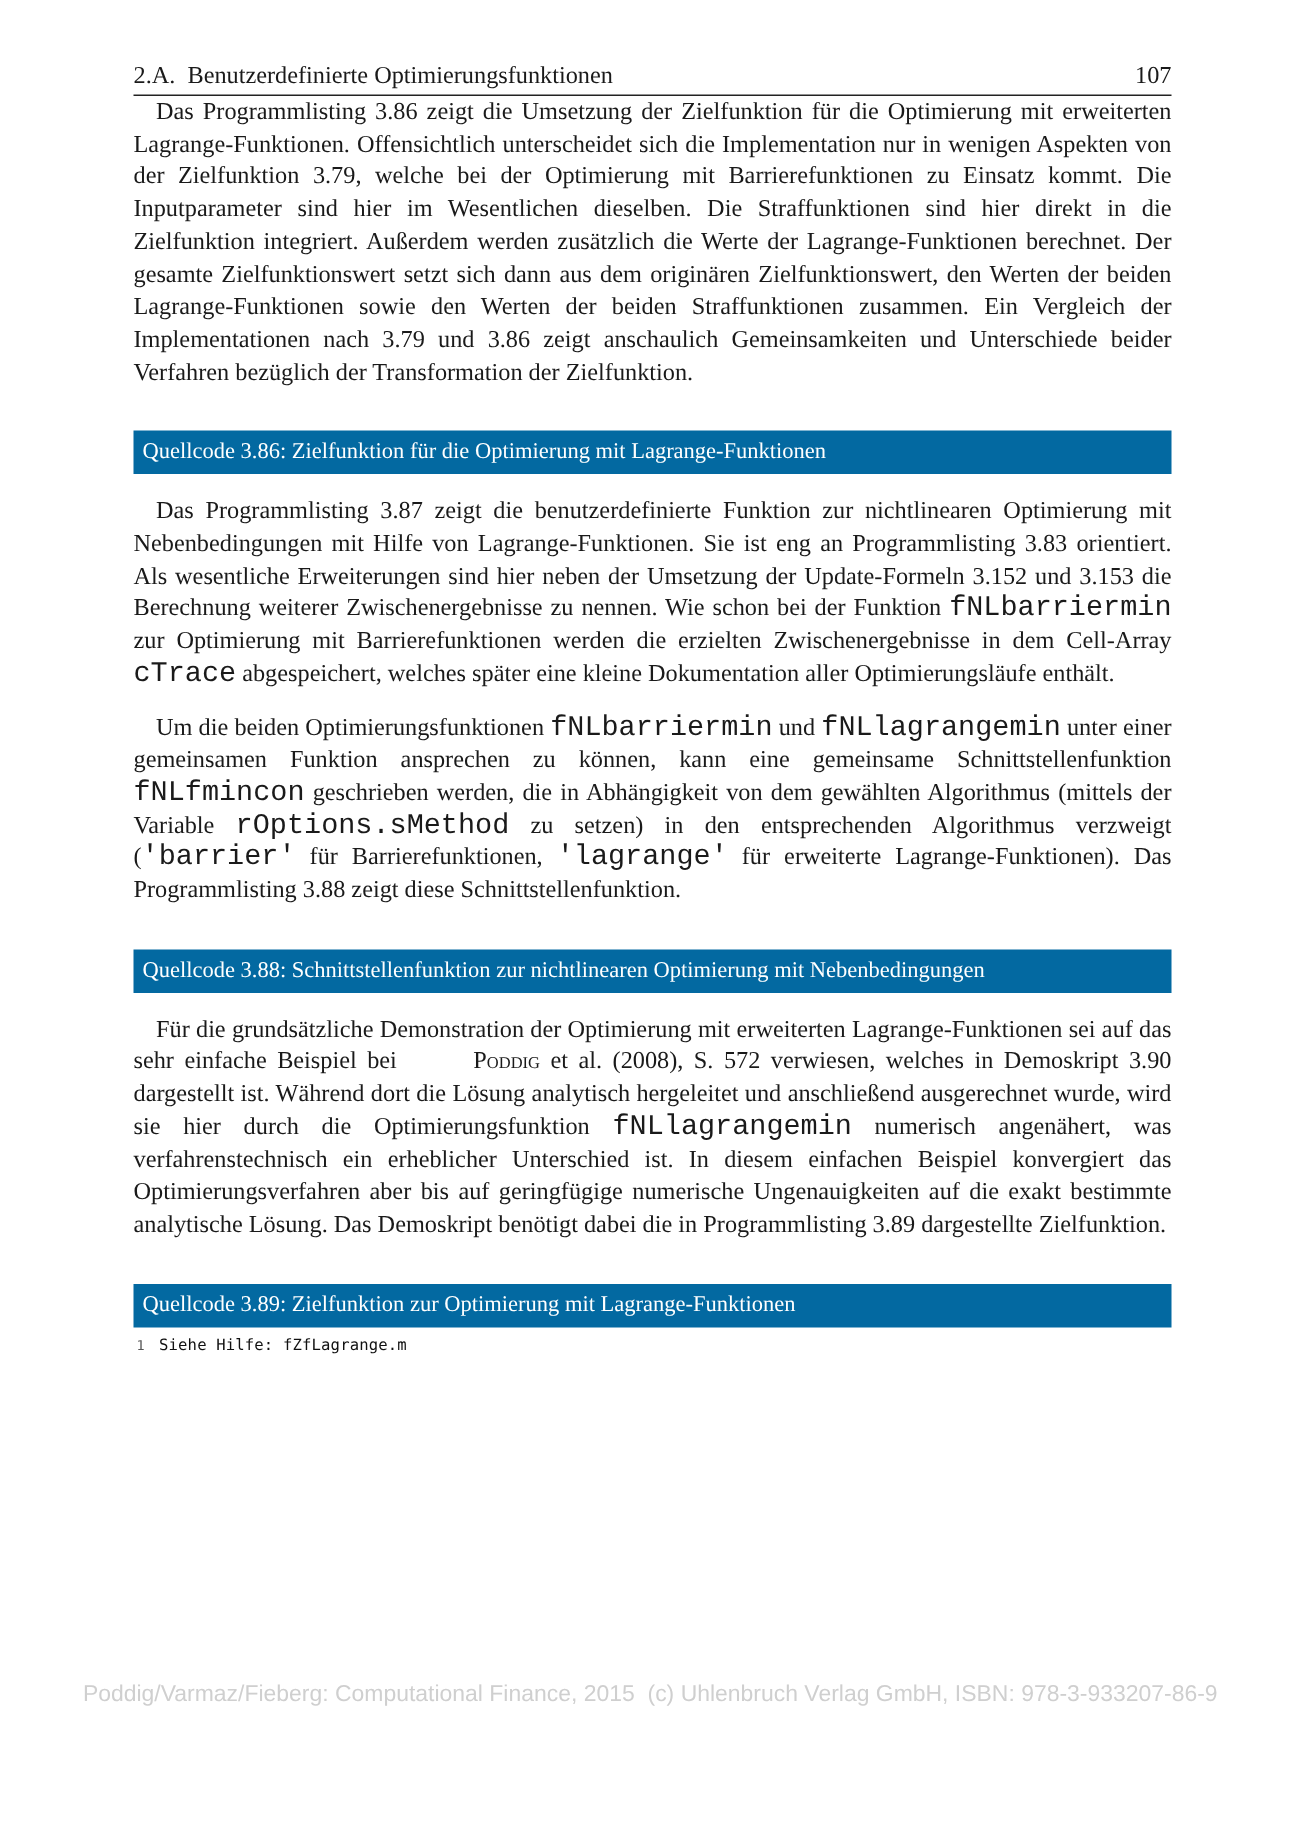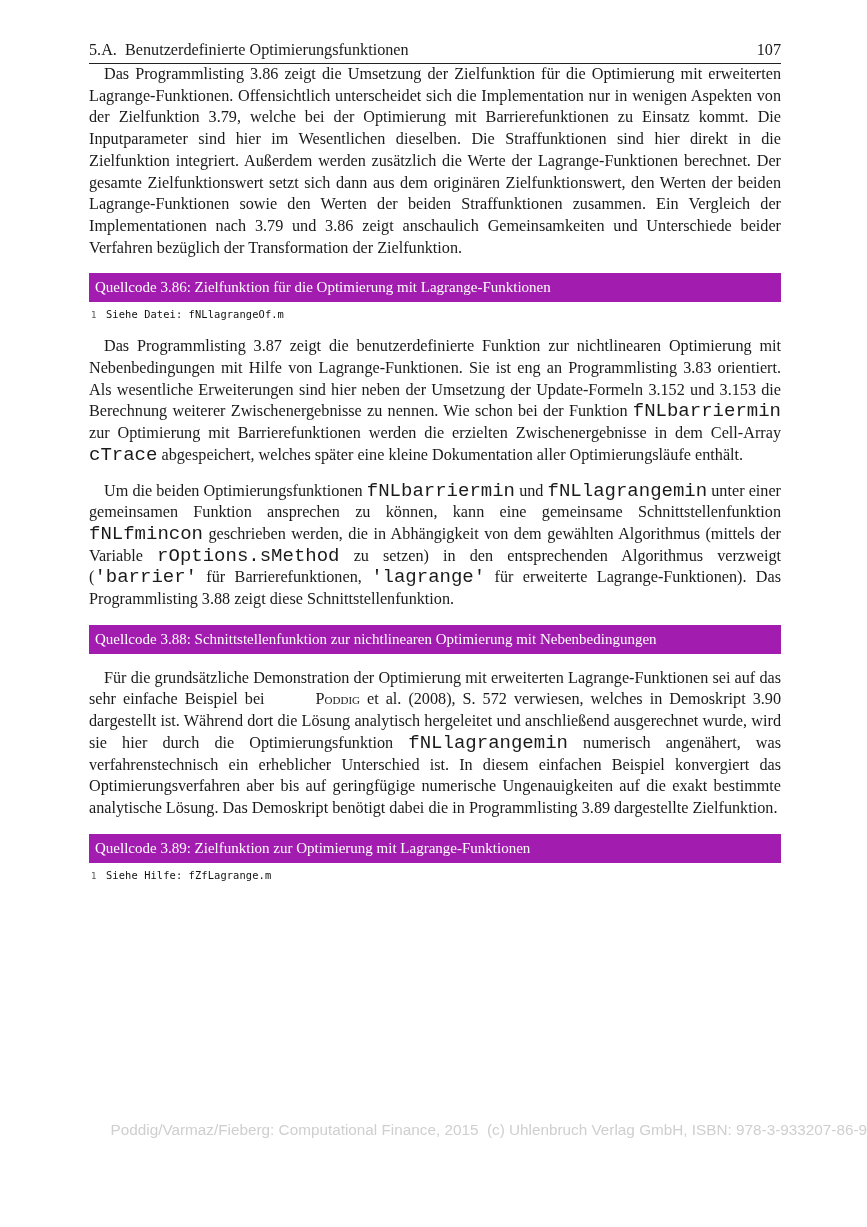--- a/index.html
+++ b/index.html
@@ -4,45 +4,42 @@
   <style>
     html, body { margin: 0; padding: 0; background: #ffffff; }
     body { width: 867px; height: 1227px; position: relative; overflow: hidden;
            font-family: "Liberation Serif", "DejaVu Serif", serif; color: #1a1a1a; }
     .page { position: absolute; left: 89px; top: 40px; width: 692px; }
     .running-head { display: flex; justify-content: space-between; font-size: 16.2px;
                     line-height: 20px; padding-bottom: 3px; border-bottom: 1px solid #222; }
     .para { font-size: 16.2px; line-height: 21.7px; text-align: justify; margin: 0; text-indent: 0; }
     .para.indent { text-indent: 15px; }
     .mono { font-family: "Liberation Mono", "DejaVu Sans Mono", monospace; font-size: 19px; }
-    .caption { background: #a21caf; color: #ffffff; font-size: 15px; line-height: 21px;
-               padding: 4px 6px; margin-top: 14px; }
+    .caption { background: #0369a1; color: #ffffff; font-size: 15px; line-height: 21px;
+               padding: 4px 6px; margin-top: 28px; }
     .code-line { font-family: "DejaVu Sans Mono", "Liberation Mono", monospace; font-size: 10.4px;
                  line-height: 14px; padding: 5px 0 0 2px; color: #111; letter-spacing: 0.1px; }
     .code-line .ln { color: #555; display: inline-block; width: 15px; font-size: 9px; }
     .sc { font-variant: small-caps; margin-left: 44px; }
-    .footer { position: absolute; left: 0; right: 0; top: 1121px; text-align: right;
+    .footer { position: absolute; left: 0; right: 0; top: 1121px; text-align: center;
               font-family: "Liberation Sans", "DejaVu Sans", sans-serif; font-size: 15.3px;
               color: #cfcfcf; }
   </style>
 </head>
 <body>
 
 <div class="page">
   <div class="running-head">
-    <span style="white-space:pre">5.A.  Benutzerdefinierte Optimierungsfunktionen</span>
+    <span style="white-space:pre">2.A.  Benutzerdefinierte Optimierungsfunktionen</span>
     <span>107</span>
   </div>
 
   <p class="para indent">Das Programmlisting 3.86 zeigt die Umsetzung der Zielfunktion für die Optimierung mit erweiterten Lagrange-Funktionen. Offensichtlich unterscheidet sich die Implementation nur in wenigen Aspekten von der Zielfunktion 3.79, welche bei der Optimierung mit Barrierefunktionen zu Einsatz kommt. Die Inputparameter sind hier im Wesentlichen dieselben. Die Straffunktionen sind hier direkt in die Zielfunktion integriert. Außerdem werden zusätzlich die Werte der Lagrange-Funktionen berechnet. Der gesamte Zielfunktionswert setzt sich dann aus dem originären Zielfunktionswert, den Werten der beiden Lagrange-Funktionen sowie den Werten der beiden Straffunktionen zusammen. Ein Vergleich der Implementationen nach 3.79 und 3.86 zeigt anschaulich Gemeinsamkeiten und Unterschiede beider Verfahren bezüglich der Transformation der Zielfunktion.</p>
 
   <div class="caption">Quellcode 3.86: Zielfunktion für die Optimierung mit Lagrange-Funktionen</div>
-  <div class="code-line">
-    <span class="ln">1</span><span>Siehe Datei: fNLlagrangeOf.m</span>
-  </div>
 
   <p class="para indent" style="margin-top:14px"><span>Das Programmlisting 3.87 zeigt die benutzerdefinierte Funktion zur nichtlinearen Optimierung mit Nebenbedingungen mit Hilfe von Lagrange-Funktionen. Sie ist eng an Programmlisting 3.83 orientiert. Als wesentliche Erweiterungen sind hier neben der Umsetzung der Update-Formeln 3.152 und 3.153 die Berechnung weiterer Zwischenergebnisse zu nennen. Wie schon bei der Funktion </span><span class="mono">fNLbarriermin</span><span> zur Optimierung mit Barrierefunktionen werden die erzielten Zwischenergebnisse in dem Cell-Array </span><span class="mono">cTrace</span><span> abgespeichert, welches später eine kleine Dokumentation aller Optimierungsläufe enthält.</span></p>
 
 
   <p class="para indent" style="margin-top:14px"><span>Um die beiden Optimierungsfunktionen </span><span class="mono">fNLbarriermin</span><span> und </span><span class="mono">fNLlagrangemin</span><span> unter einer gemeinsamen Funktion ansprechen zu können, kann eine gemeinsame Schnittstellenfunktion </span><span class="mono">fNLfmincon</span><span> geschrieben werden, die in Abhängigkeit von dem gewählten Algorithmus (mittels der Variable </span><span class="mono">rOptions.sMethod</span><span> zu setzen) in den entsprechenden Algorithmus verzweigt (</span><span class="mono">'barrier'</span><span> für Barrierefunktionen, </span><span class="mono">'lagrange'</span><span> für erweiterte Lagrange-Funktionen). Das Programmlisting 3.88 zeigt diese Schnittstellenfunktion.</span></p>
 
   <div class="caption">Quellcode 3.88: Schnittstellenfunktion zur nichtlinearen Optimierung mit Nebenbedingungen</div>
 
   <p class="para indent" style="margin-top:14px"><span>Für die grundsätzliche Demonstration der Optimierung mit erweiterten Lagrange-Funktionen sei auf das sehr einfache Beispiel bei </span><span class="sc">Poddig</span><span> et al. (2008), S. 572 verwiesen, welches in Demoskript 3.90 dargestellt ist. Während dort die Lösung analytisch hergeleitet und anschließend ausgerechnet wurde, wird sie hier durch die Optimierungsfunktion </span><span class="mono">fNLlagrangemin</span><span> numerisch angenähert, was verfahrenstechnisch ein erheblicher Unterschied ist. In diesem einfachen Beispiel konvergiert das Optimierungsverfahren aber bis auf geringfügige numerische Ungenauigkeiten auf die exakt bestimmte analytische Lösung. Das Demoskript benötigt dabei die in Programmlisting 3.89 dargestellte Zielfunktion.</span></p>
 

